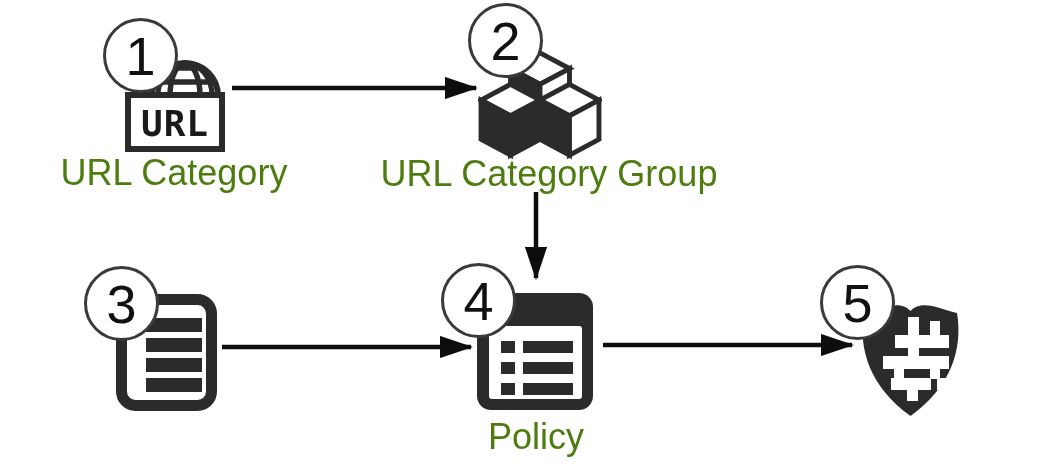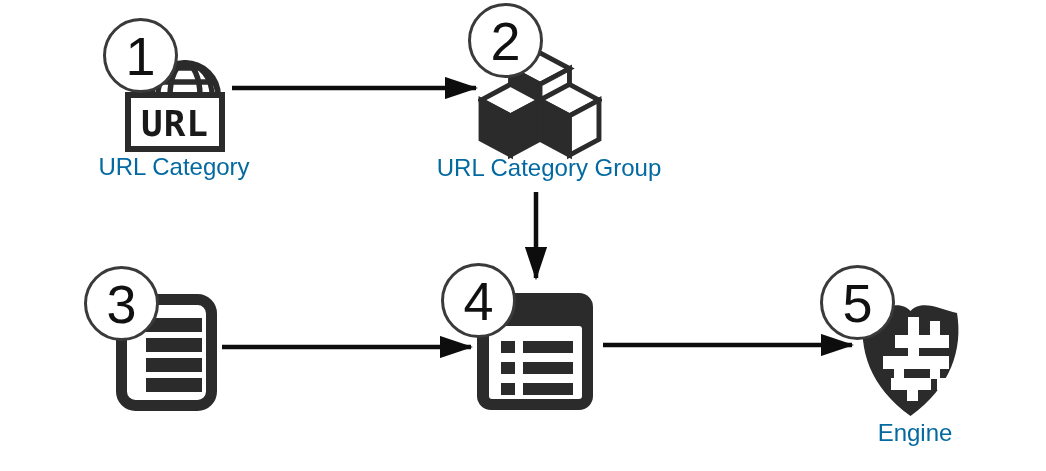--- a/index.html
+++ b/index.html
@@ -12,21 +12,21 @@
   .badge{
     position:absolute;z-index:3;box-sizing:border-box;
     width:75px;height:75px;border-radius:50%;
     background:#ffffff;border:3px solid #3a3a3a;
     display:flex;align-items:center;justify-content:center;
     font-size:54px;font-weight:400;color:#111111;line-height:1;
     user-select:none;
   }
   .label{
     position:absolute;z-index:2;transform:translateX(-50%);
-    font-size:24px;color:#0369a1;white-space:nowrap;line-height:1;
+    font-size:36px;color:#4d7c0f;white-space:nowrap;line-height:1;
   }
   .url-text{
     font-family:"DejaVu Sans Mono",monospace;font-weight:700;
     font-size:36px;letter-spacing:1px;fill:#1a1a1a;
   }
 </style>
 </head>
 <body>
 
 <div class="canvas">
@@ -94,32 +94,32 @@
     <g fill="#2b2b2b">
       <rect x="24" y="48" width="14" height="12"></rect>
         <rect x="46" y="48" width="50" height="12"></rect>
       <rect x="24" y="69" width="14" height="12"></rect>
         <rect x="46" y="69" width="50" height="12"></rect>
       <rect x="24" y="90" width="14" height="12"></rect>
         <rect x="46" y="90" width="50" height="12"></rect>
     </g>
   </svg>
   <div class="badge" style="left:441px;top:263px">4</div>
+  <div class="label" style="left:536px;top:419px">Policy</div>
 
   <svg class="icon" style="left:853px;top:294px" width="115" height="125" viewBox="0 0 115 125">
     <path d="M57.5 17 C46 5 28 15 11 19 C5 55 17 93 57.5 122 C98 93 110 55 104 19 C87 15 69 5 57.5 17 Z" fill="#2b2b2b"></path>
     <g fill="#ffffff">
       <rect x="55" y="23" width="11" height="19"></rect>
       <rect x="77" y="27" width="10" height="15"></rect>
       <rect x="42" y="41" width="54" height="13"></rect>
       <rect x="55" y="54" width="11" height="9"></rect>
       <rect x="30" y="62" width="66" height="13"></rect>
       <rect x="41" y="75" width="10" height="10"></rect>
       <rect x="77" y="75" width="10" height="10"></rect>
       <rect x="38" y="84" width="40" height="12"></rect>
       <rect x="84" y="84" width="11" height="12"></rect>
       <rect x="54" y="96" width="11" height="11"></rect>
     </g>
   </svg>
   <div class="badge" style="left:820px;top:265px">5</div>
-  <div class="label" style="left:915px;top:421px">Engine</div>
 
 </div>
 
 </body></html>

